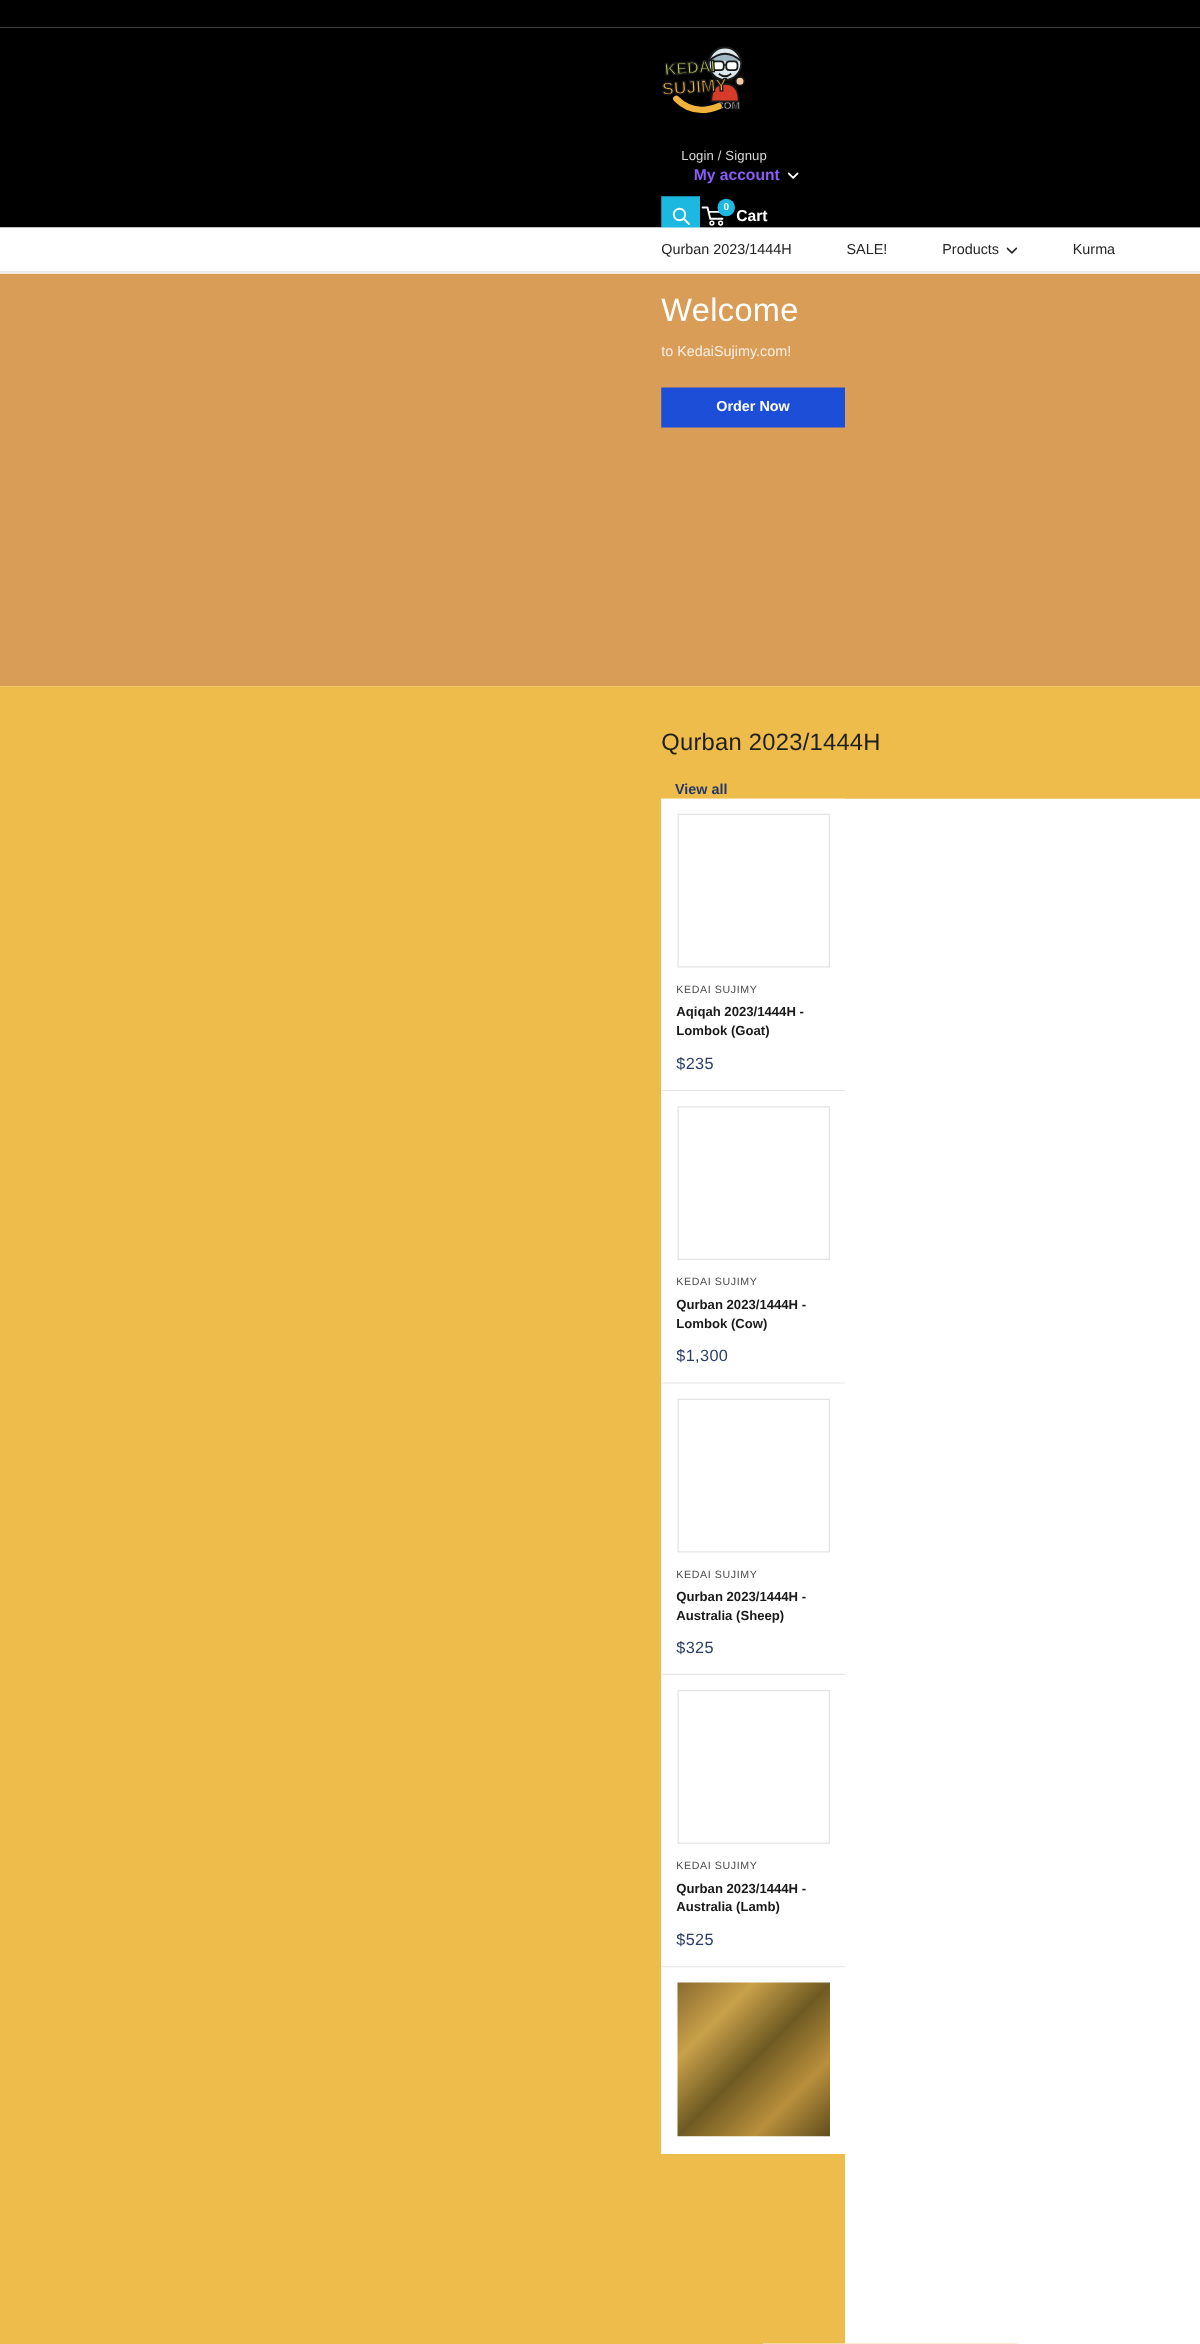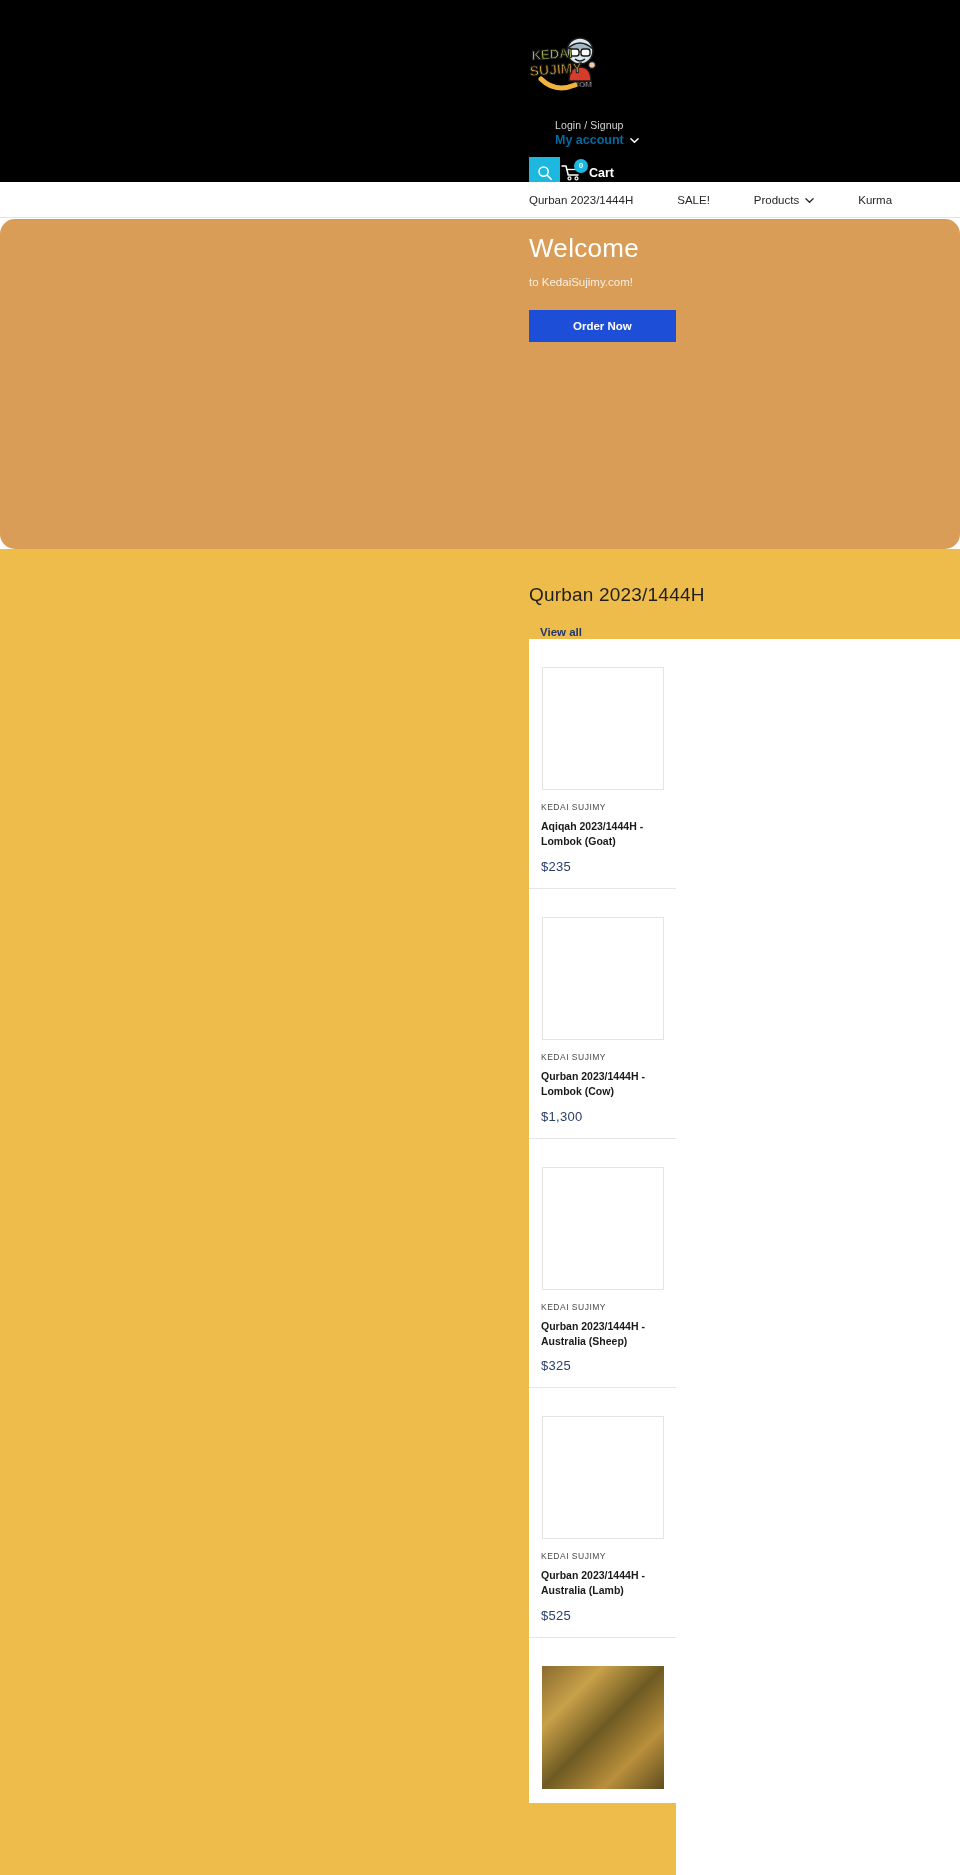--- a/index.html
+++ b/index.html
@@ -35,26 +35,26 @@
   .searchbar .ph {
     font-size:11.5px; color:#5a5a5a; padding-left:10px;
     font-family:"Liberation Sans", sans-serif;
   }
 
   .account-block {
     position:absolute; left:529px; top:93px; width:431px; height:67px;
     background:#000000;
   }
   .login-link {
-    position:absolute; left:26px; top:4px;
+    position:absolute; left:16px; top:4px;
     font-size:10.5px; color:#d5d5d5; letter-spacing:.1px;
   }
   .my-account {
     position:absolute; left:26px; top:18px;
-    font-size:12.5px; color:#0369a1; font-weight:bold;
+    font-size:12.5px; color:#8b5cf6; font-weight:bold;
     display:flex; align-items:center; gap:6px;
   }
   .chev-down { display:inline-block; width:9px; height:9px; }
 
   .search-btn {
     position:absolute; left:0px; top:42px; width:31px; height:31px;
     background:#1cb8e0; display:flex; align-items:center; justify-content:center;
     cursor:pointer;
   }
   .cart-group {
@@ -80,21 +80,20 @@
   .nav-item {
     font-size:11.5px; color:#262626; padding:0 22px 0 0; margin-right:22px;
     white-space:nowrap; cursor:pointer; display:flex; align-items:center; gap:6px;
   }
   .nav-item:last-child { margin-right:0; padding-right:0;text-align:right; }
 
   
   .hero {
     position:absolute; top:219px; left:0; width:960px; height:330px;
     background:#d99d57;
-    border-radius:15px;
   }
   .hero-inner { position:absolute; left:529px; top:14px; width:431px; }
   .hero-title {
     font-size:26px; color:#ffffff; font-weight:normal; letter-spacing:.3px;
     line-height:1.2;
   }
   .hero-sub {
     margin-top:12px; font-size:11.5px; color:#f7efe4;
   }
   .hero-btn {
@@ -118,21 +117,21 @@
     font-size:11.5px; font-weight:bold; color:#24386b; cursor:pointer;
   }
 
   .cards {
     position:absolute; left:529px; top:90px; width:147px;
     background:#ffffff;
   }
   .card {
     width:147px; background:#ffffff;
     border-bottom:1px solid #e6e6e6;
-    padding:28px 12px 14px 12px;
+    padding:12px 12px 14px 12px;
   }
   .card:last-child { border-bottom:none; }
   .card-img {
     width:122px; height:123px; background:#ffffff;
     border:1px solid #e4e4e4; margin:0 auto;
     display:block;
   }
   .card-img.photo {
     border:none;
     background:linear-gradient(135deg,#8a6a2f 0%,#c9a14a 25%,#6e5a22 50%,#b98f3c 75%,#5f4d1d 100%);

